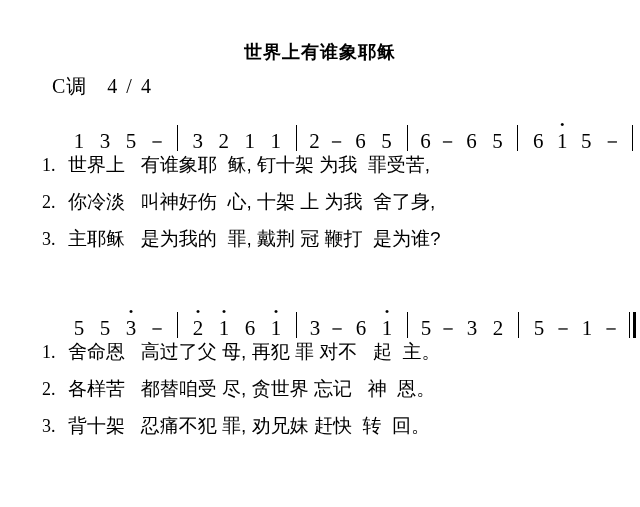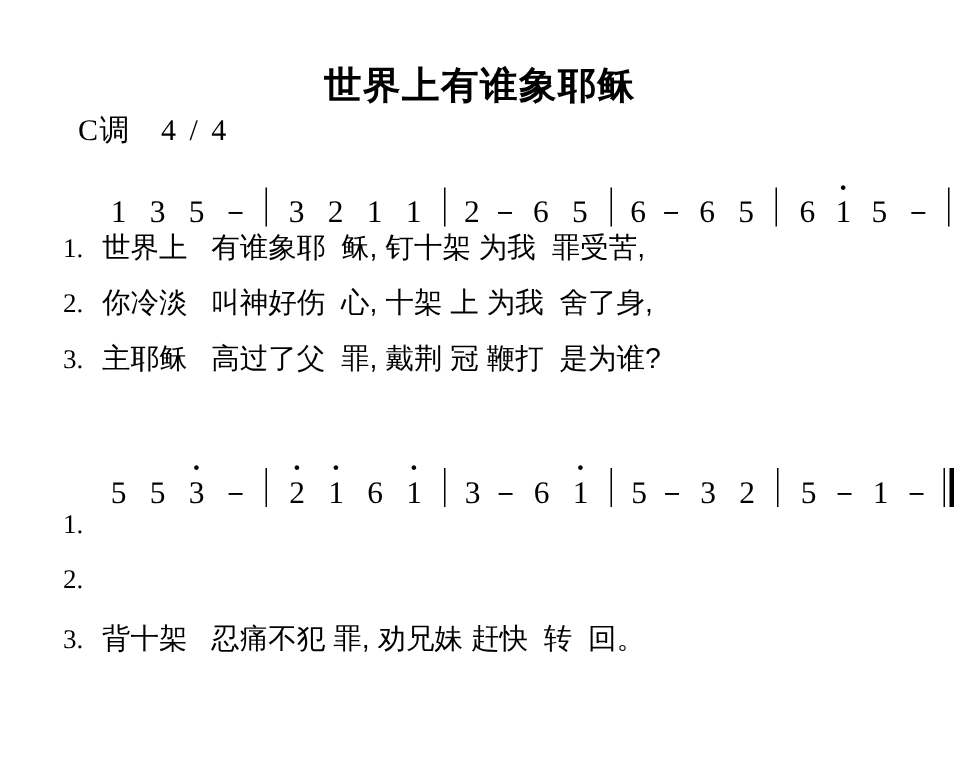--- a/index.html
+++ b/index.html
@@ -20,21 +20,21 @@
     height: 507px;
   }
   .title {
     position: absolute;
     top: 40px;
     left: 0;
     width: 640px;
     text-align: center;
     font-family: "Liberation Sans", sans-serif;
     font-weight: bold;
-    font-size: 25px;
+    font-size: 18px;
     letter-spacing: 1px;
   }
   .key-meter {
     position: absolute;
     top: 73px;
     left: 52px;
     font-family: "Liberation Serif", serif;
     font-size: 20px;
     letter-spacing: 1px;
   }
@@ -182,21 +182,21 @@
     <div class="lyric-line">
       <span class="lyric-num">1.</span>
       <span class="lyric-text">世界上   有谁象耶  稣, 钉十架 为我  罪受苦,</span>
     </div>
     <div class="lyric-line">
       <span class="lyric-num">2.</span>
       <span class="lyric-text">你冷淡   叫神好伤  心, 十架 上 为我  舍了身,</span>
     </div>
     <div class="lyric-line">
       <span class="lyric-num">3.</span>
-      <span class="lyric-text">主耶稣   高过了父  罪, 戴荆 冠 鞭打  是为谁?</span>
+      <span class="lyric-text">主耶稣   是为我的  罪, 戴荆 冠 鞭打  是为谁?</span>
     </div>
   </div>
 
   <div class="system sys2">
     <div class="notes">
 
       <div class="measure">
         <span class="note" style="width:26px"><span class="dot-top"></span><span>5</span></span>
         <span class="note" style="width:26px"><span class="dot-top"></span><span>5</span></span>
         <span class="note" style="width:26px"><span class="dot-top">•</span><span>3</span></span>
@@ -233,23 +233,25 @@
         <span class="note" style="width:22px"><span class="dot-top"></span><span>－</span></span>
         <span class="note" style="width:26px"><span class="dot-top"></span><span>1</span></span>
         <span class="note" style="width:22px"><span class="dot-top"></span><span>－</span></span>
       </div>
       <span class="endbar"></span>
 
     </div>
 
     <div class="lyric-line">
       <span class="lyric-num">1.</span>
+      <span class="lyric-text">舍命恩   高过了父 母, 再犯 罪 对不   起  主。</span>
     </div>
     <div class="lyric-line">
       <span class="lyric-num">2.</span>
+      <span class="lyric-text">各样苦   都替咱受 尽, 贪世界 忘记   神  恩。</span>
     </div>
     <div class="lyric-line">
       <span class="lyric-num">3.</span>
       <span class="lyric-text">背十架   忍痛不犯 罪, 劝兄妹 赶快  转  回。</span>
     </div>
   </div>
 
 </div>
 
 </body></html>

